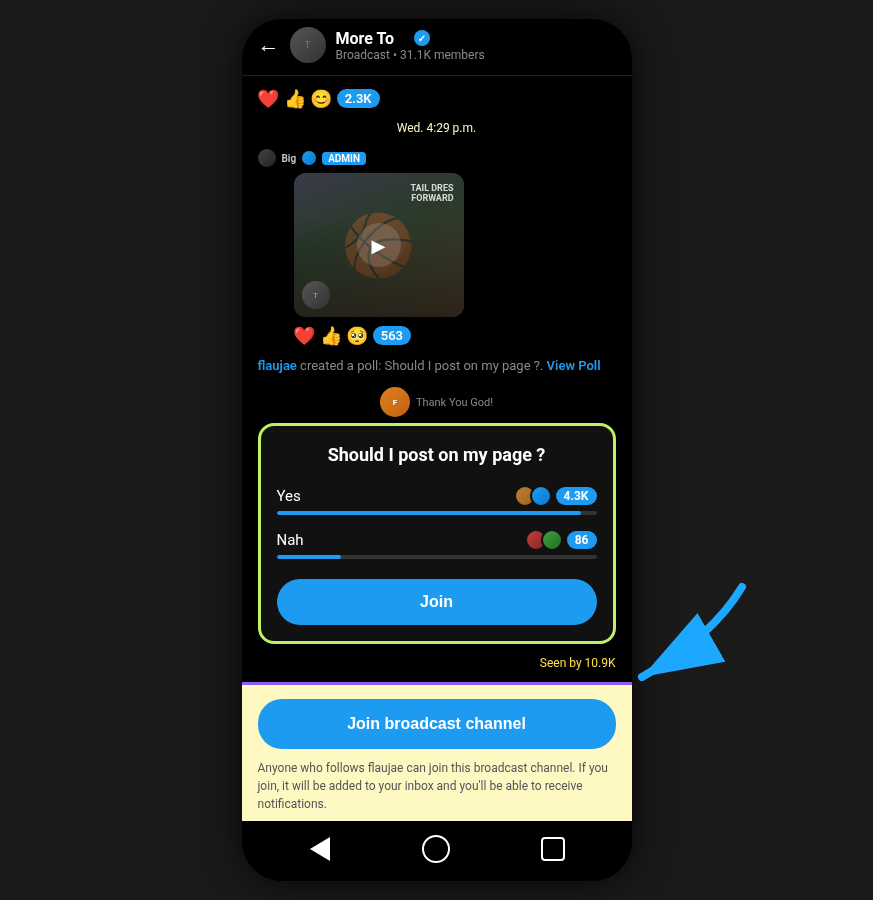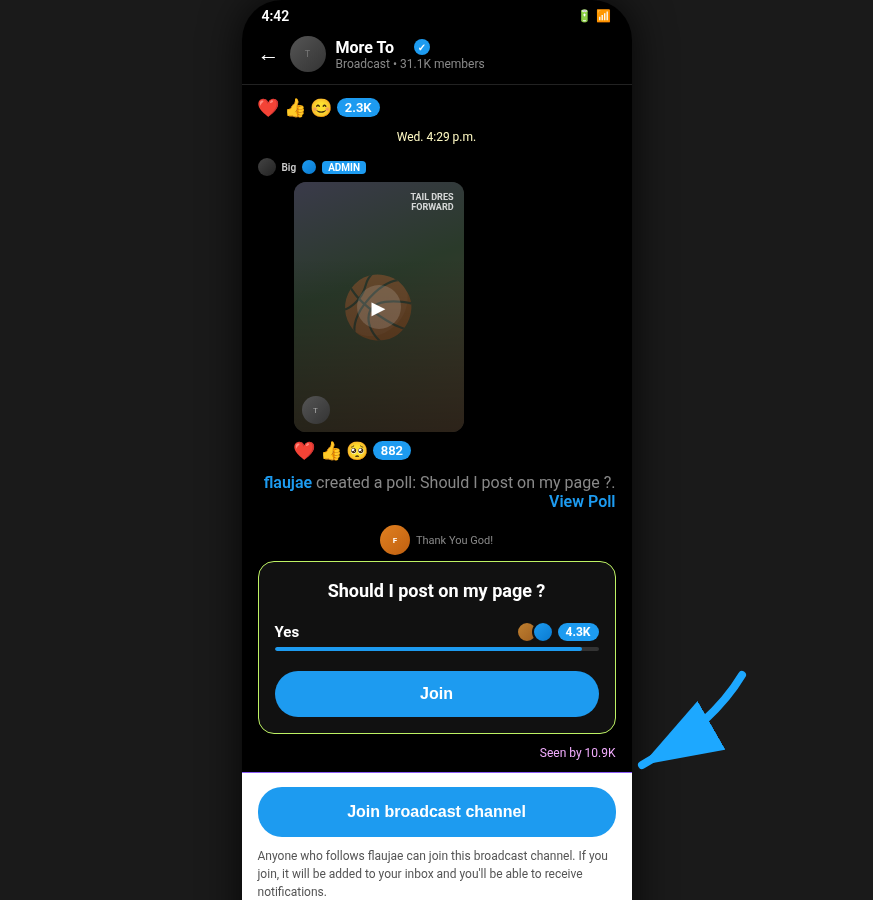--- a/index.html
+++ b/index.html
@@ -134,21 +134,21 @@
     }
     .sender-icon {
       width: 18px;
       height: 18px;
       border-radius: 50%;
       background: linear-gradient(135deg, #444, #222);
       display: inline-block;
     }
     .video-thumbnail {
       width: 170px;
-      height: 250px;
+      height: 144px;
       background: linear-gradient(135deg, #2a2a2a, #1a1a1a);
       border-radius: 12px;
       position: relative;
       overflow: hidden;
       margin-left: 36px;
       margin-bottom: 8px;
     }
     .video-play {
       position: absolute;
       top: 50%;
@@ -201,22 +201,22 @@
     }
     .msg-reaction-count {
       background: #1d9bf0;
       color: #fff;
       border-radius: 12px;
       padding: 2px 8px;
       font-size: 13px;
       font-weight: 600;
     }
     .poll-notification {
-      text-align: right;
-      font-size: 16px;
+      text-align: left;
+      font-size: 13px;
       color: #888;
       margin-bottom: 14px;
     }
     .poll-notification .username {
       color: #1d9bf0;
       font-weight: 600;
     }
     .poll-notification .view-poll {
       color: #1d9bf0;
       font-weight: 600;
@@ -243,21 +243,21 @@
       font-size: 8px;
       color: #fff;
       font-weight: 700;
     }
     .poll-avatar-label {
       color: #888;
       font-size: 11px;
     }
     .poll-card {
       background: #111;
-      border: 1px solid #bef264;
+      border: 3px solid #bef264;
       border-radius: 16px;
       padding: 18px 16px 16px;
       width: 100%;
       margin-bottom: 6px;
     }
     .poll-question {
       color: #fff;
       font-size: 18px;
       font-weight: 700;
       text-align: center;
@@ -268,21 +268,21 @@
     }
     .poll-option-header {
       display: flex;
       justify-content: space-between;
       align-items: center;
       margin-bottom: 4px;
     }
     .poll-option-label {
       color: #fff;
       font-size: 15px;
-      font-weight: 700;
+      font-weight: 400;
     }
     .poll-option-voters {
       display: flex;
       align-items: center;
       gap: 4px;
     }
     .voter-avatars {
       display: flex;
     }
     .voter-avatar {
@@ -320,28 +320,28 @@
       border: none;
       border-radius: 24px;
       padding: 14px;
       font-size: 16px;
       font-weight: 700;
       cursor: pointer;
       margin-top: 6px;
     }
     .seen-count {
       text-align: right;
-      color: #f0abfc;
+      color: #fde047;
       font-size: 12px;
       margin-top: 6px;
     }
     .join-section {
-      background: #ffffff;
+      background: #fef9c3;
       padding: 14px 16px 8px;
-      border-top: 1px solid #8b5cf6;
+      border-top: 3px solid #8b5cf6;
     }
     .join-button {
       width: 100%;
       background: #1d9bf0;
       color: #fff;
       border: none;
       border-radius: 24px;
       padding: 16px;
       font-size: 16px;
       font-weight: 700;
@@ -405,27 +405,20 @@
       top: 0;
       background: linear-gradient(180deg, transparent 30%, rgba(0,0,0,0.4) 100%);
     }
   </style>
 </head>
 <body>
 
 <div style="position:relative; display:inline-block;">
   <div class="phone-frame">
 
-    <div class="status-bar">
-      <span>4:42</span>
-      <div class="status-icons">
-        <span>🔋</span>
-        <span>📶</span>
-      </div>
-    </div>
 
     <div class="header">
       <span class="back-arrow">←</span>
       <div class="avatar-small">
         <span style="font-size:9px;color:#777;">T</span>
       </div>
       <div class="header-info">
         <div class="header-title">
           <span>More To</span>
           <span class="verified-badge">✓</span>
@@ -458,21 +451,21 @@
         <div class="player-silhouette"></div>
         <div class="video-logo" style="font-size:9px;text-align:right;">TAIL DRES<br>FORWARD</div>
         <div class="video-play">▶</div>
         <div class="video-avatar">T</div>
       </div>
 
       <div class="message-reactions">
         <span class="emoji">❤️</span>
         <span class="emoji">👍</span>
         <span class="emoji">🥺</span>
-        <span class="msg-reaction-count">882</span>
+        <span class="msg-reaction-count">563</span>
       </div>
 
       <div class="poll-notification">
         <span class="username">flaujae</span>
         <span> created a poll: Should I post on my page ?.</span>
         <span class="view-poll">View Poll</span>
       </div>
 
       <div class="poll-card-wrapper">
         <div class="poll-card-avatar">
@@ -494,20 +487,35 @@
                 </div>
                 <span class="vote-count">4.3K</span>
               </div>
             </div>
             <div class="poll-bar-track">
               <div class="poll-bar-fill" style="width:95%;"></div>
             </div>
           </div>
 
           
+          <div class="poll-option">
+            <div class="poll-option-header">
+              <span class="poll-option-label">Nah</span>
+              <div class="poll-option-voters">
+                <div class="voter-avatars">
+                  <div class="voter-avatar" style="background:linear-gradient(135deg,#c04040,#902020);"></div>
+                  <div class="voter-avatar" style="background:linear-gradient(135deg,#40a040,#207020);"></div>
+                </div>
+                <span class="vote-count">86</span>
+              </div>
+            </div>
+            <div class="poll-bar-track">
+              <div class="poll-bar-fill" style="width:20%;"></div>
+            </div>
+          </div>
 
           
           <button class="vote-button">Join</button>
         </div>
 
         <div class="seen-count" style="width:100%;">Seen by 10.9K</div>
       </div>
     </div>
 
     <div class="join-section">

